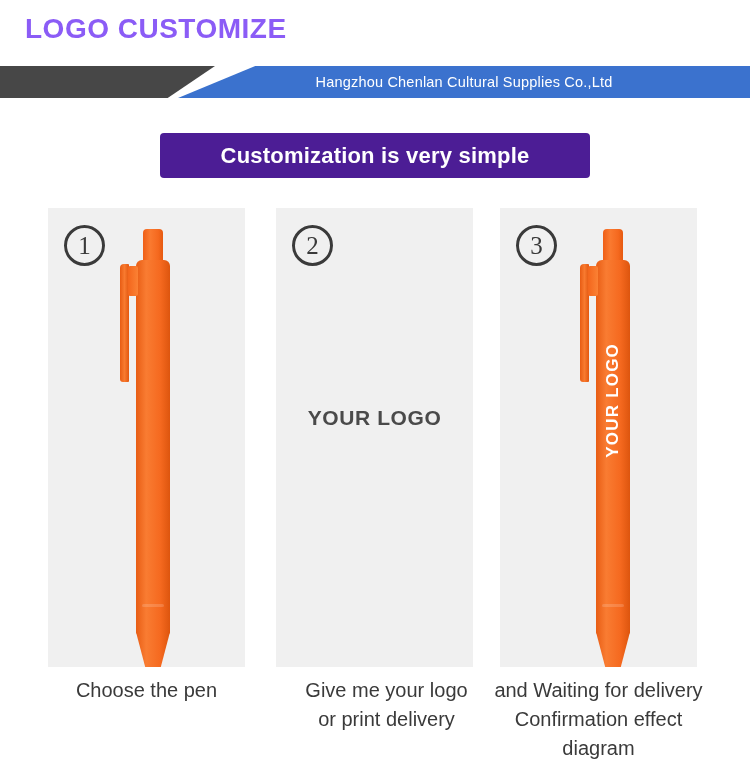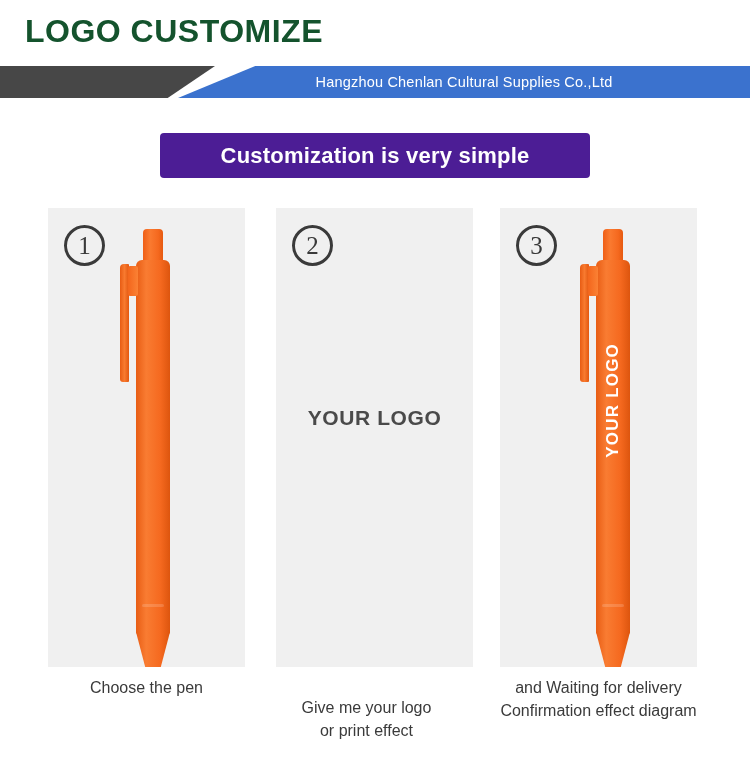--- a/index.html
+++ b/index.html
@@ -7,24 +7,24 @@
     width:750px; height:769px;
     background:#ffffff;
     font-family:"Liberation Sans", sans-serif;
     overflow:hidden;
   }
 
   
   .page-title {
     position:absolute;
     left:25px; top:13px;
-    font-size:32px;
+    font-size:28px;
     font-weight:bold;
     letter-spacing:0.5px;
-    color:#14532d;
+    color:#8b5cf6;
   }
 
   .ribbon {
     position:absolute;
     left:0; top:66px;
     width:750px; height:44px;padding-left:39px;
   }
   .ribbon-dark {
     position:absolute;
     left:0; top:0;
@@ -156,28 +156,28 @@
     font-size:21px;
     font-weight:bold;
     color:#4a4a4a;
     letter-spacing:0.6px;
   }
 
   
   .caption {
     position:absolute;
     top:676px;
-    font-size:16px;
+    font-size:20px;
     color:#3a3a3a;
     text-align:center;
     line-height:1.45;
   }
   .caption span { display:block; }
   .caption-1 { left:28px;  width:237px; }
-  .caption-2 { left:248px; width:237px;margin-top:20px; }
+  .caption-2 { left:268px; width:237px; }
   .caption-3 { left:480px; width:237px; }
 </style>
 </head>
 <body>
 
 <div class="page-title">LOGO CUSTOMIZE</div>
 
 <div class="ribbon">
   <div class="ribbon-dark"></div>
   <div class="ribbon-blue"></div>
@@ -217,18 +217,18 @@
       <div class="pen-tip" style="left:96px; top:424px;"></div>
     </div>
   </div>
 </div>
 
 <div class="caption caption-1">
   <span>Choose the pen</span>
 </div>
 <div class="caption caption-2">
   <span>Give me your logo</span>
-  <span>or print effect</span>
+  <span>or print delivery</span>
 </div>
 <div class="caption caption-3">
   <span>and Waiting for delivery</span>
   <span>Confirmation effect diagram</span>
 </div>
 
 </body></html>

